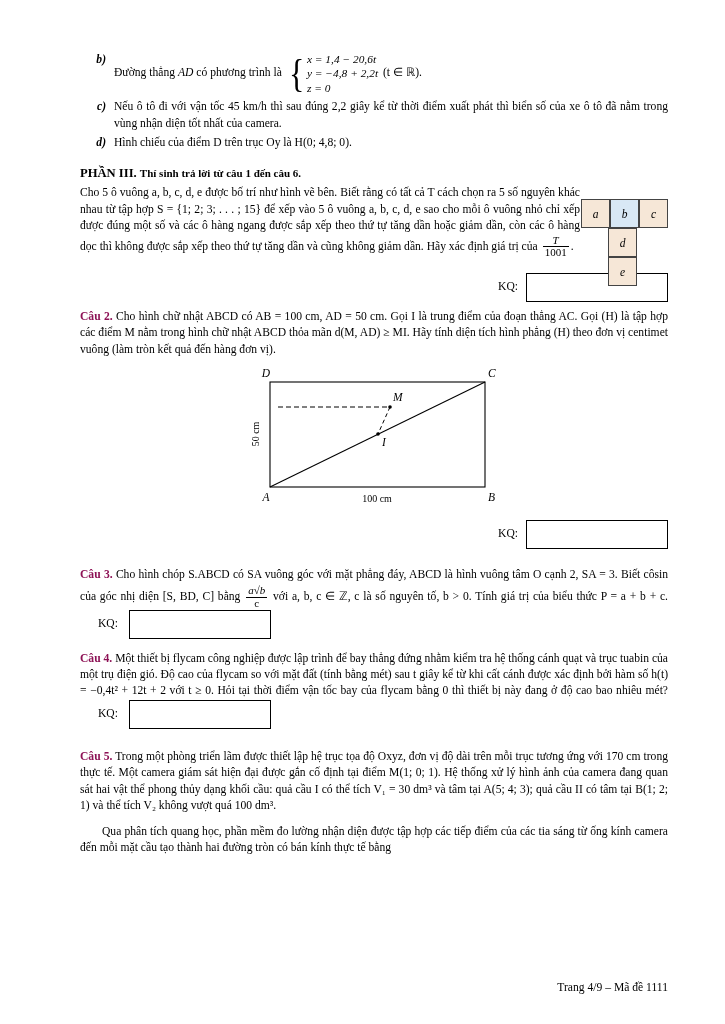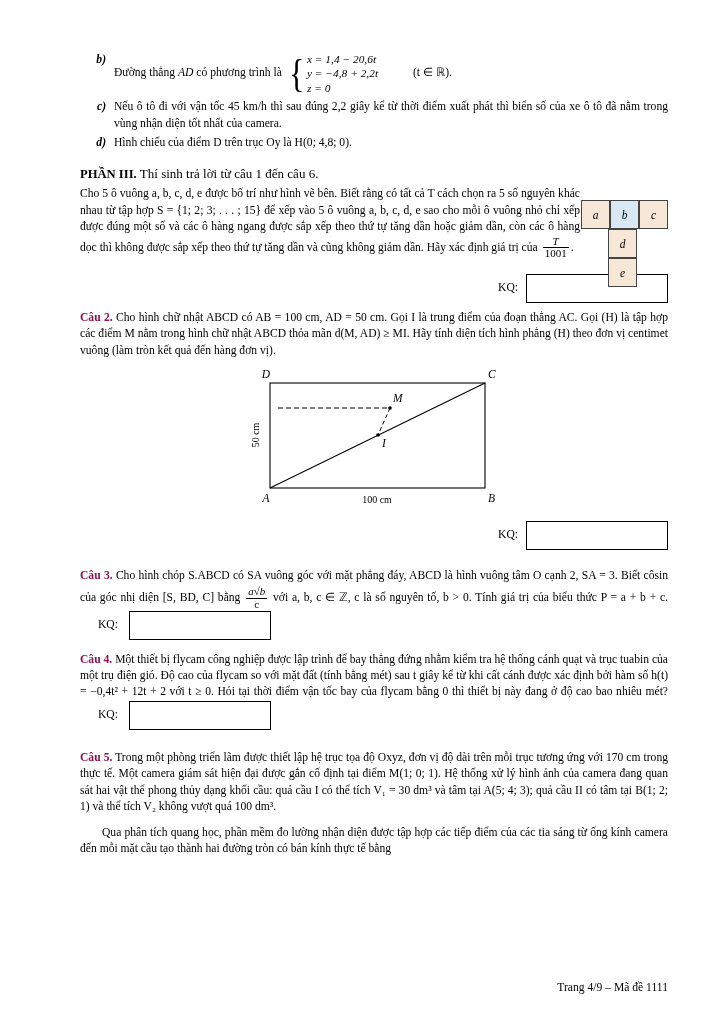--- a/index.html
+++ b/index.html
@@ -63,30 +63,30 @@
     transform: scaleX(0.8);
     display: inline-block;
     margin-right: 1px;
   }
   .syslines {
     display: inline-block;
     font-style: italic;
     font-size: 11.4px;
     line-height: 1.26;
   }
-  .cond { font-style: normal; margin-left: 30px; }
+  .cond { font-style: normal; }
 
   
   .phan {
     font-weight: bold;
     font-size: 12.6px;
     margin-top: 14px;
     margin-bottom: 2px;
   }
-  .phan .norm { font-weight: normal; font-size: 13px; }
+  .phan .norm { font-weight: bold; font-size: 11px; }
   .cau {
     font-weight: bold;
     color: #8d1155;
   }
   .cau-blk { margin-top: 11px; text-align: justify; }
 
   
   .c1wrap { position: relative; }
   .c1text { width: 500px; text-align: justify; }
   .sqfig {

